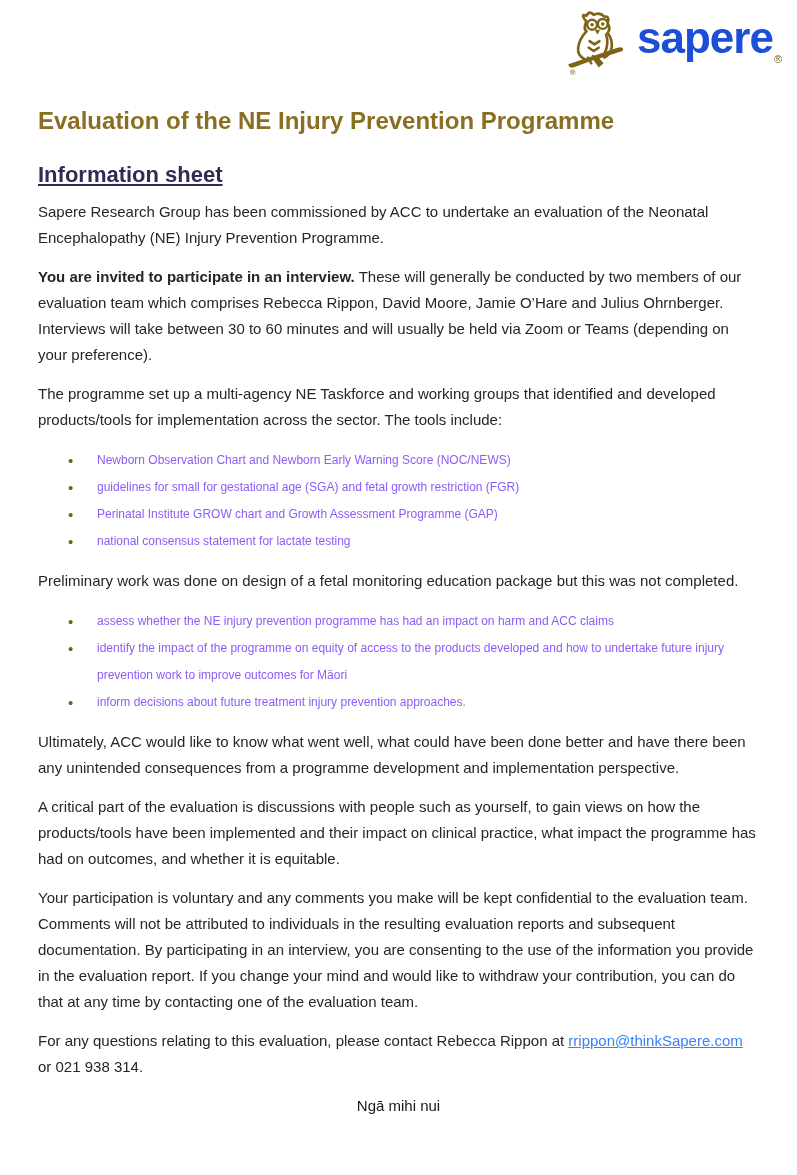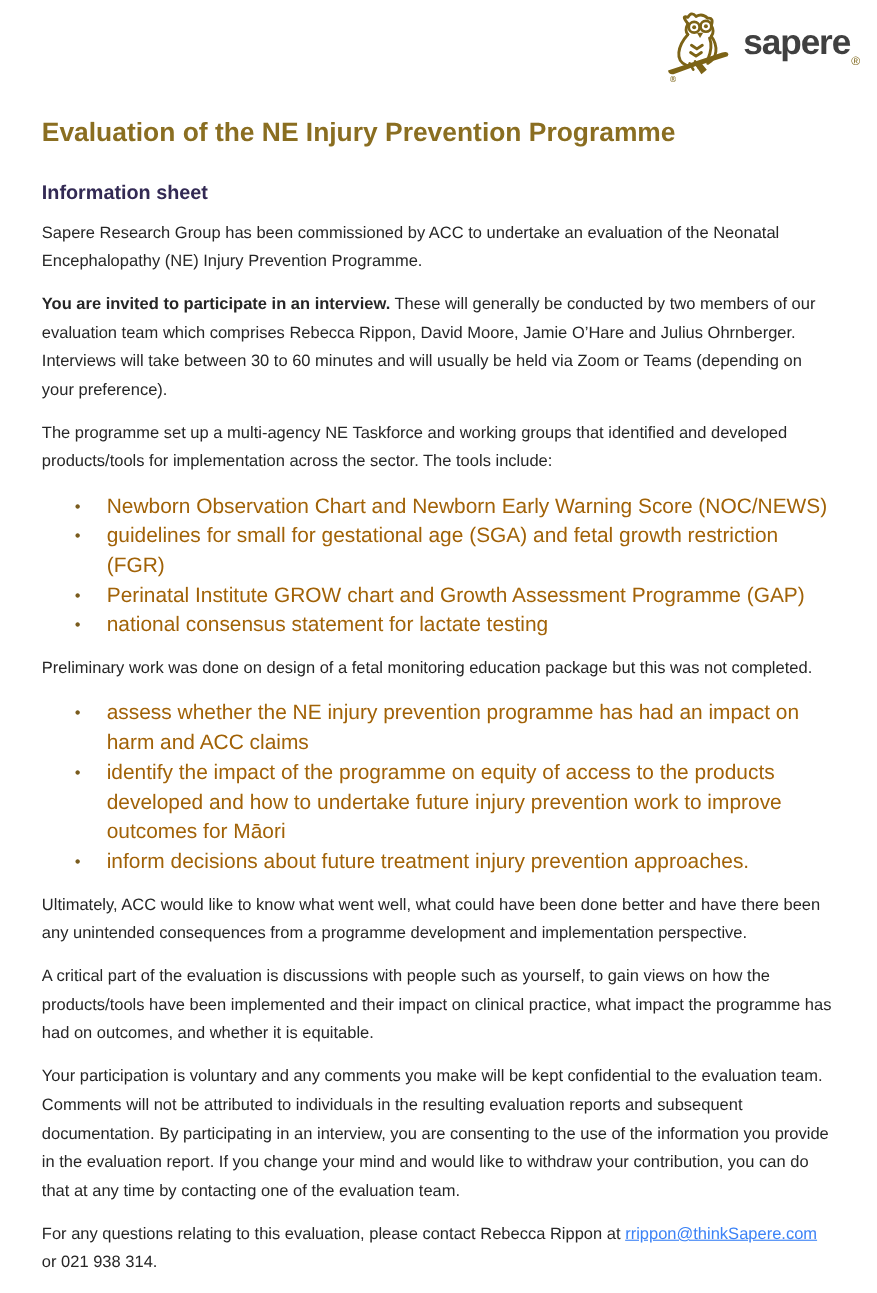--- a/index.html
+++ b/index.html
@@ -27,23 +27,23 @@
     padding: 8px 16px 0 0;
     height: 72px;
     box-sizing: border-box;
   }
   .logo {
     display: flex;
     align-items: center;
     gap: 8px;
   }
   .wordmark {
-    font-size: 32px;
+    font-size: 44px;
     font-weight: bold;
-    color: #404040;
+    color: #1d4ed8;
     letter-spacing: -1px;
     line-height: 1;
     position: relative;
     top: -4px;
   }
   .wordmark-reg {
     font-size: 11px;
     color: #7c6316;
     vertical-align: baseline;
     position: relative;
@@ -55,24 +55,25 @@
   }
   h1.doc-title {
     margin: 34px 0 0 0;
     font-size: 24px;
     line-height: 30px;
     font-weight: bold;
     color: #8a6e21;
   }
   h2.section-heading {
     margin: 28px 0 0 0;
-    font-size: 18px;
+    font-size: 22px;
     line-height: 22px;
     font-weight: bold;
     color: #332a54;
+    text-decoration: underline;
   }
   p.body-text {
     margin: 13px 0 0 0;
     font-size: 15px;
     line-height: 26px;
     color: #262626;
   }
   p.first-para {
   }
   .bold-lead {
@@ -80,23 +81,23 @@
     text-align: center;
   }
   ul.bullet-list {
     margin: 14px 0 0 0;
     padding: 0 0 0 30px;
     list-style: none;
   }
   ul.bullet-list li {
     position: relative;
     padding-left: 29px;
-    font-size: 19px;
+    font-size: 12px;
     line-height: 27px;
-    color: #a16207;
+    color: #8b5cf6;
   }
   ul.bullet-list li::before {
     content: "\2022";
     position: absolute;
     left: 0;
     top: 0;
     color: #7a5c1e;
     font-size: 15px;
   }
   a.email-link {

